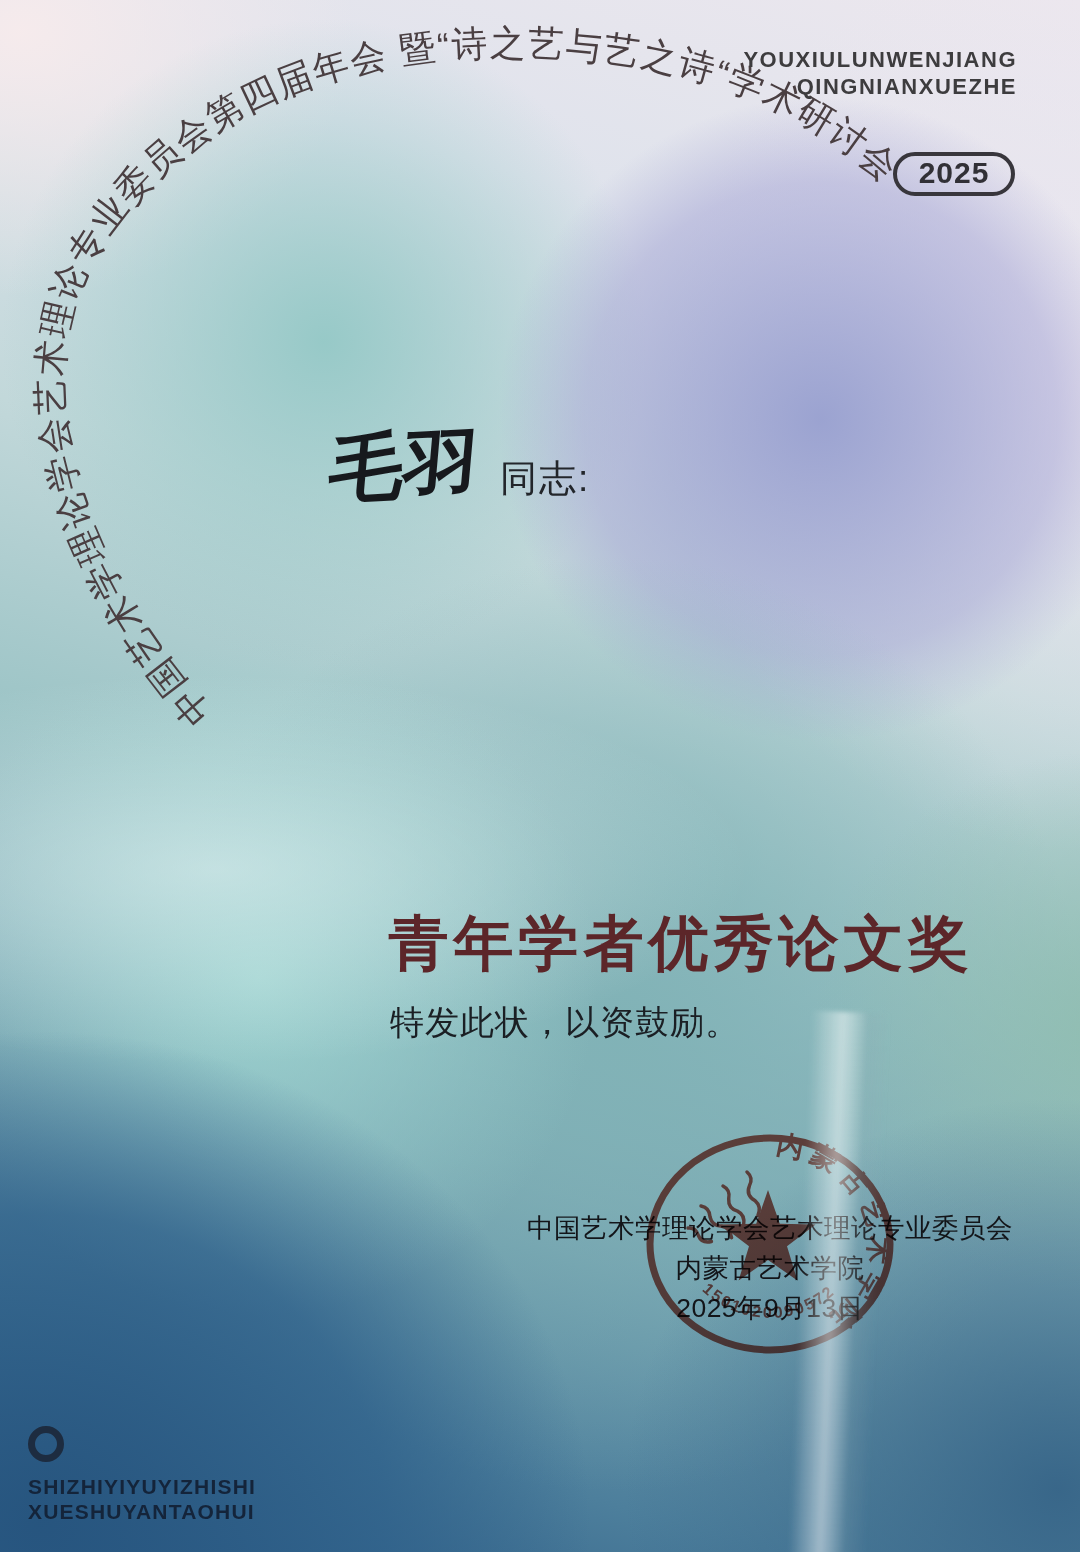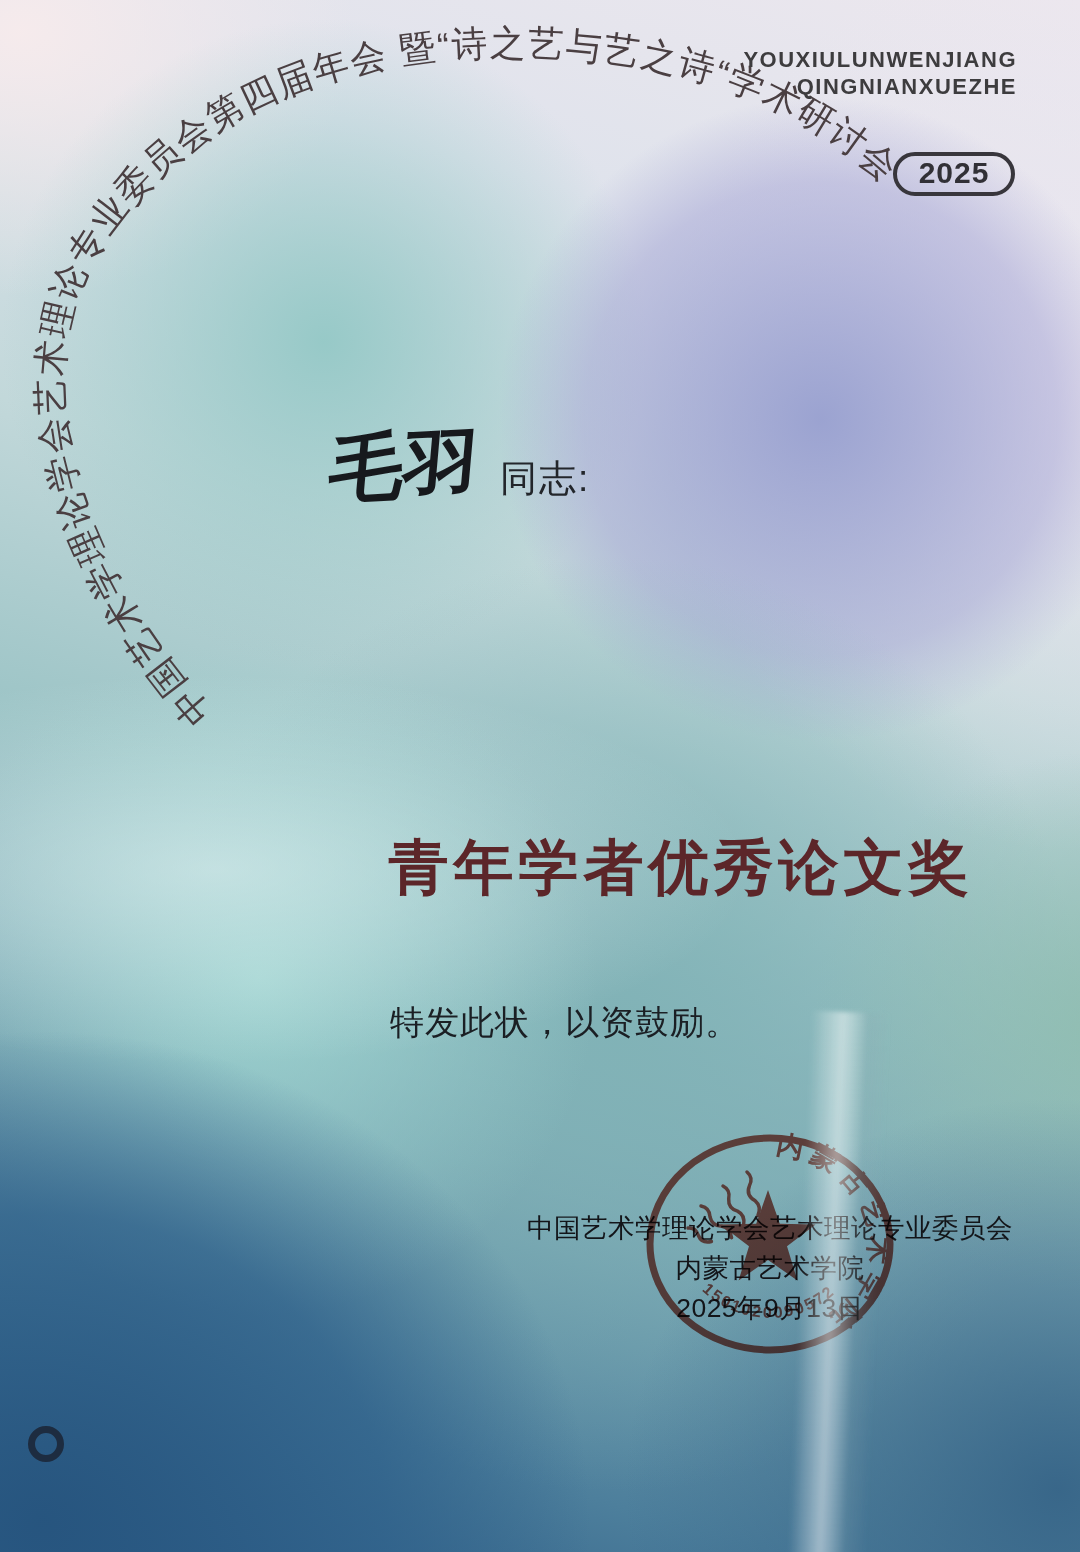--- a/index.html
+++ b/index.html
@@ -52,21 +52,21 @@
   .recipient-salutation{
     margin-left:22px;font-size:37px;color:#23262b;letter-spacing:2px;
   }
   .paragraph{position:absolute;left:328px;top:566px;width:706px;z-index:2;}
   .body-line{
     font-size:33px;line-height:62px;color:#1b1f24;
     letter-spacing:.5px;white-space:nowrap;
   }
   .body-line.first{text-indent:66px;}
   .award-title{
-    position:absolute;left:328px;top:828px;width:706px;z-index:2;
+    position:absolute;left:328px;top:904px;width:706px;z-index:2;
     text-align:center;font-size:60px;font-weight:bold;
     letter-spacing:5px;color:#5c2629;
   }
   .closing{
     position:absolute;left:390px;top:1000px;z-index:2;
     font-size:34px;color:#1b1f24;letter-spacing:1px;text-align:center;
   }
   .signature{
     position:absolute;left:520px;top:1208px;width:500px;z-index:2;
     text-align:center;font-size:26.5px;line-height:40px;
@@ -154,16 +154,20 @@
     </defs>
     <text font-size="27" letter-spacing="7" fill="#a53b31">
       <textPath href="#sealArc" startOffset="5">内蒙古艺术学院</textPath>
     </text>
     <text font-size="16" letter-spacing="2.5" fill="#a53b31">
       <textPath href="#sealNum" startOffset="14%">1501020090572</textPath>
     </text>
   </svg>
 
   <div class="footer-ring"></div>
+  <div class="footer-pinyin">
+    <div>SHIZHIYIYUYIZHISHI</div>
+    <div>XUESHUYANTAOHUI</div>
+  </div>
 
   <div class="crease"></div>
 
 </div>
 
 </body></html>

